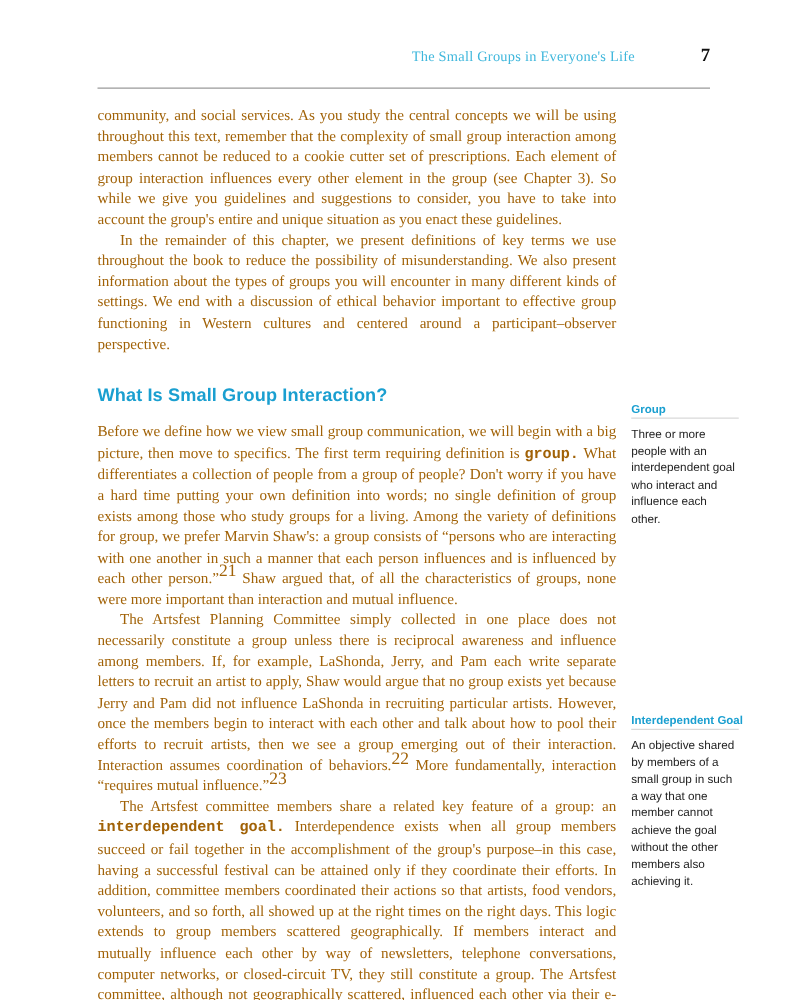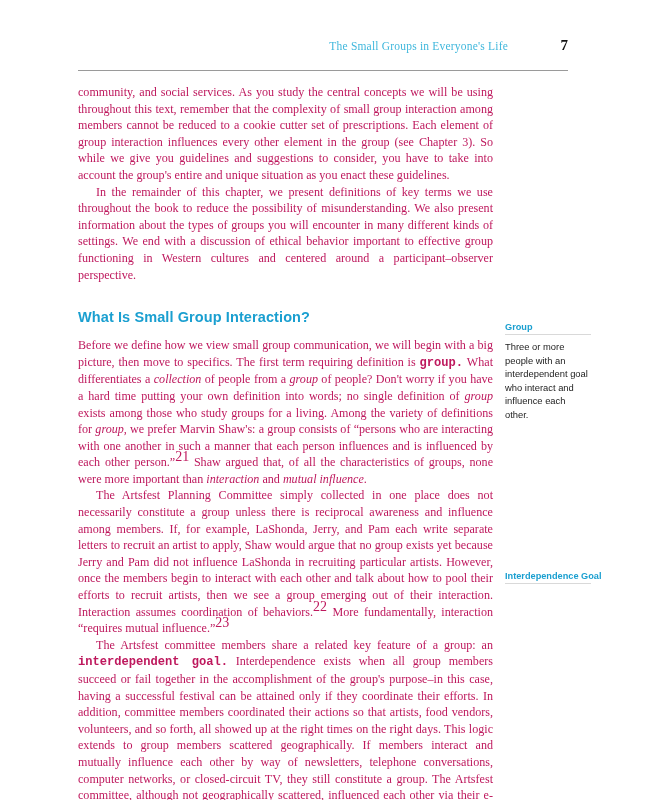--- a/index.html
+++ b/index.html
@@ -66,41 +66,41 @@
     left: 78px;
     top: 84px;
     width: 415px;
   }
   p.body {
     margin: 0 0 0 0;
     font-size: 12.1px;
     line-height: 16.6px;
     text-align: justify;
     text-justify: inter-word;
-    color: #be185d;
+    color: #a16207;
     hyphens: manual;
   }
   p.body + p.body {
     margin-top: 0;
   }
   p.indent {
     text-indent: 18px;
   }
 
   h2.section-heading {
     font-family: "Liberation Sans", sans-serif;
     font-size: 14.5px;
     font-weight: bold;
     color: #1a9fd0;
     margin: 26px 0 12px 0;
     letter-spacing: 0.1px;
   }
 
   .b { font-weight: bold; font-family: Liberation Mono, monospace; }
-  .i { font-style: italic; }
+  .i { }
   sup.note {
     font-size: 14px;
     vertical-align: super;
     line-height: 0;
   }
 
   
   .gloss {
     position: absolute;
     left: 505px;
@@ -154,16 +154,17 @@
     <p class="body indent"><span>The Artsfest committee members share a related key feature of a group: an </span><span class="b">interdependent goal.</span><span> Interdependence exists when all group members succeed or fail together in the accomplishment of the group's purpose–in this case, having a successful festival can be attained only if they coordinate their efforts. In addition, committee members coordinated their actions so that artists, food vendors, volunteers, and so forth, all showed up at the right times on the right days. This logic extends to group members scattered geographically. If members interact and mutually influence each other by way of newsletters, telephone conversations, computer networks, or closed-circuit TV, they still constitute a group. The Artsfest committee, although not geographically scattered, influenced each other via their e-mail, phone, text, Skype, and Dropbox correspondence.</span></p>
 
   </div>
 
   <div class="gloss" id="gloss-group">
     <div class="gloss-term">Group</div>
     <div class="gloss-def">Three or more people with an interdependent goal who interact and influence each other.</div>
   </div>
 
   <div class="gloss" id="gloss-interdependent">
-    <div class="gloss-term">Interdependence Goal</div>
+    <div class="gloss-term">Interdependent Goal</div>
+    <div class="gloss-def">An objective shared by members of a small group in such a way that one member cannot achieve the goal without the other members also achieving it.</div>
   </div>
 
 </div>
 
 </body></html>

